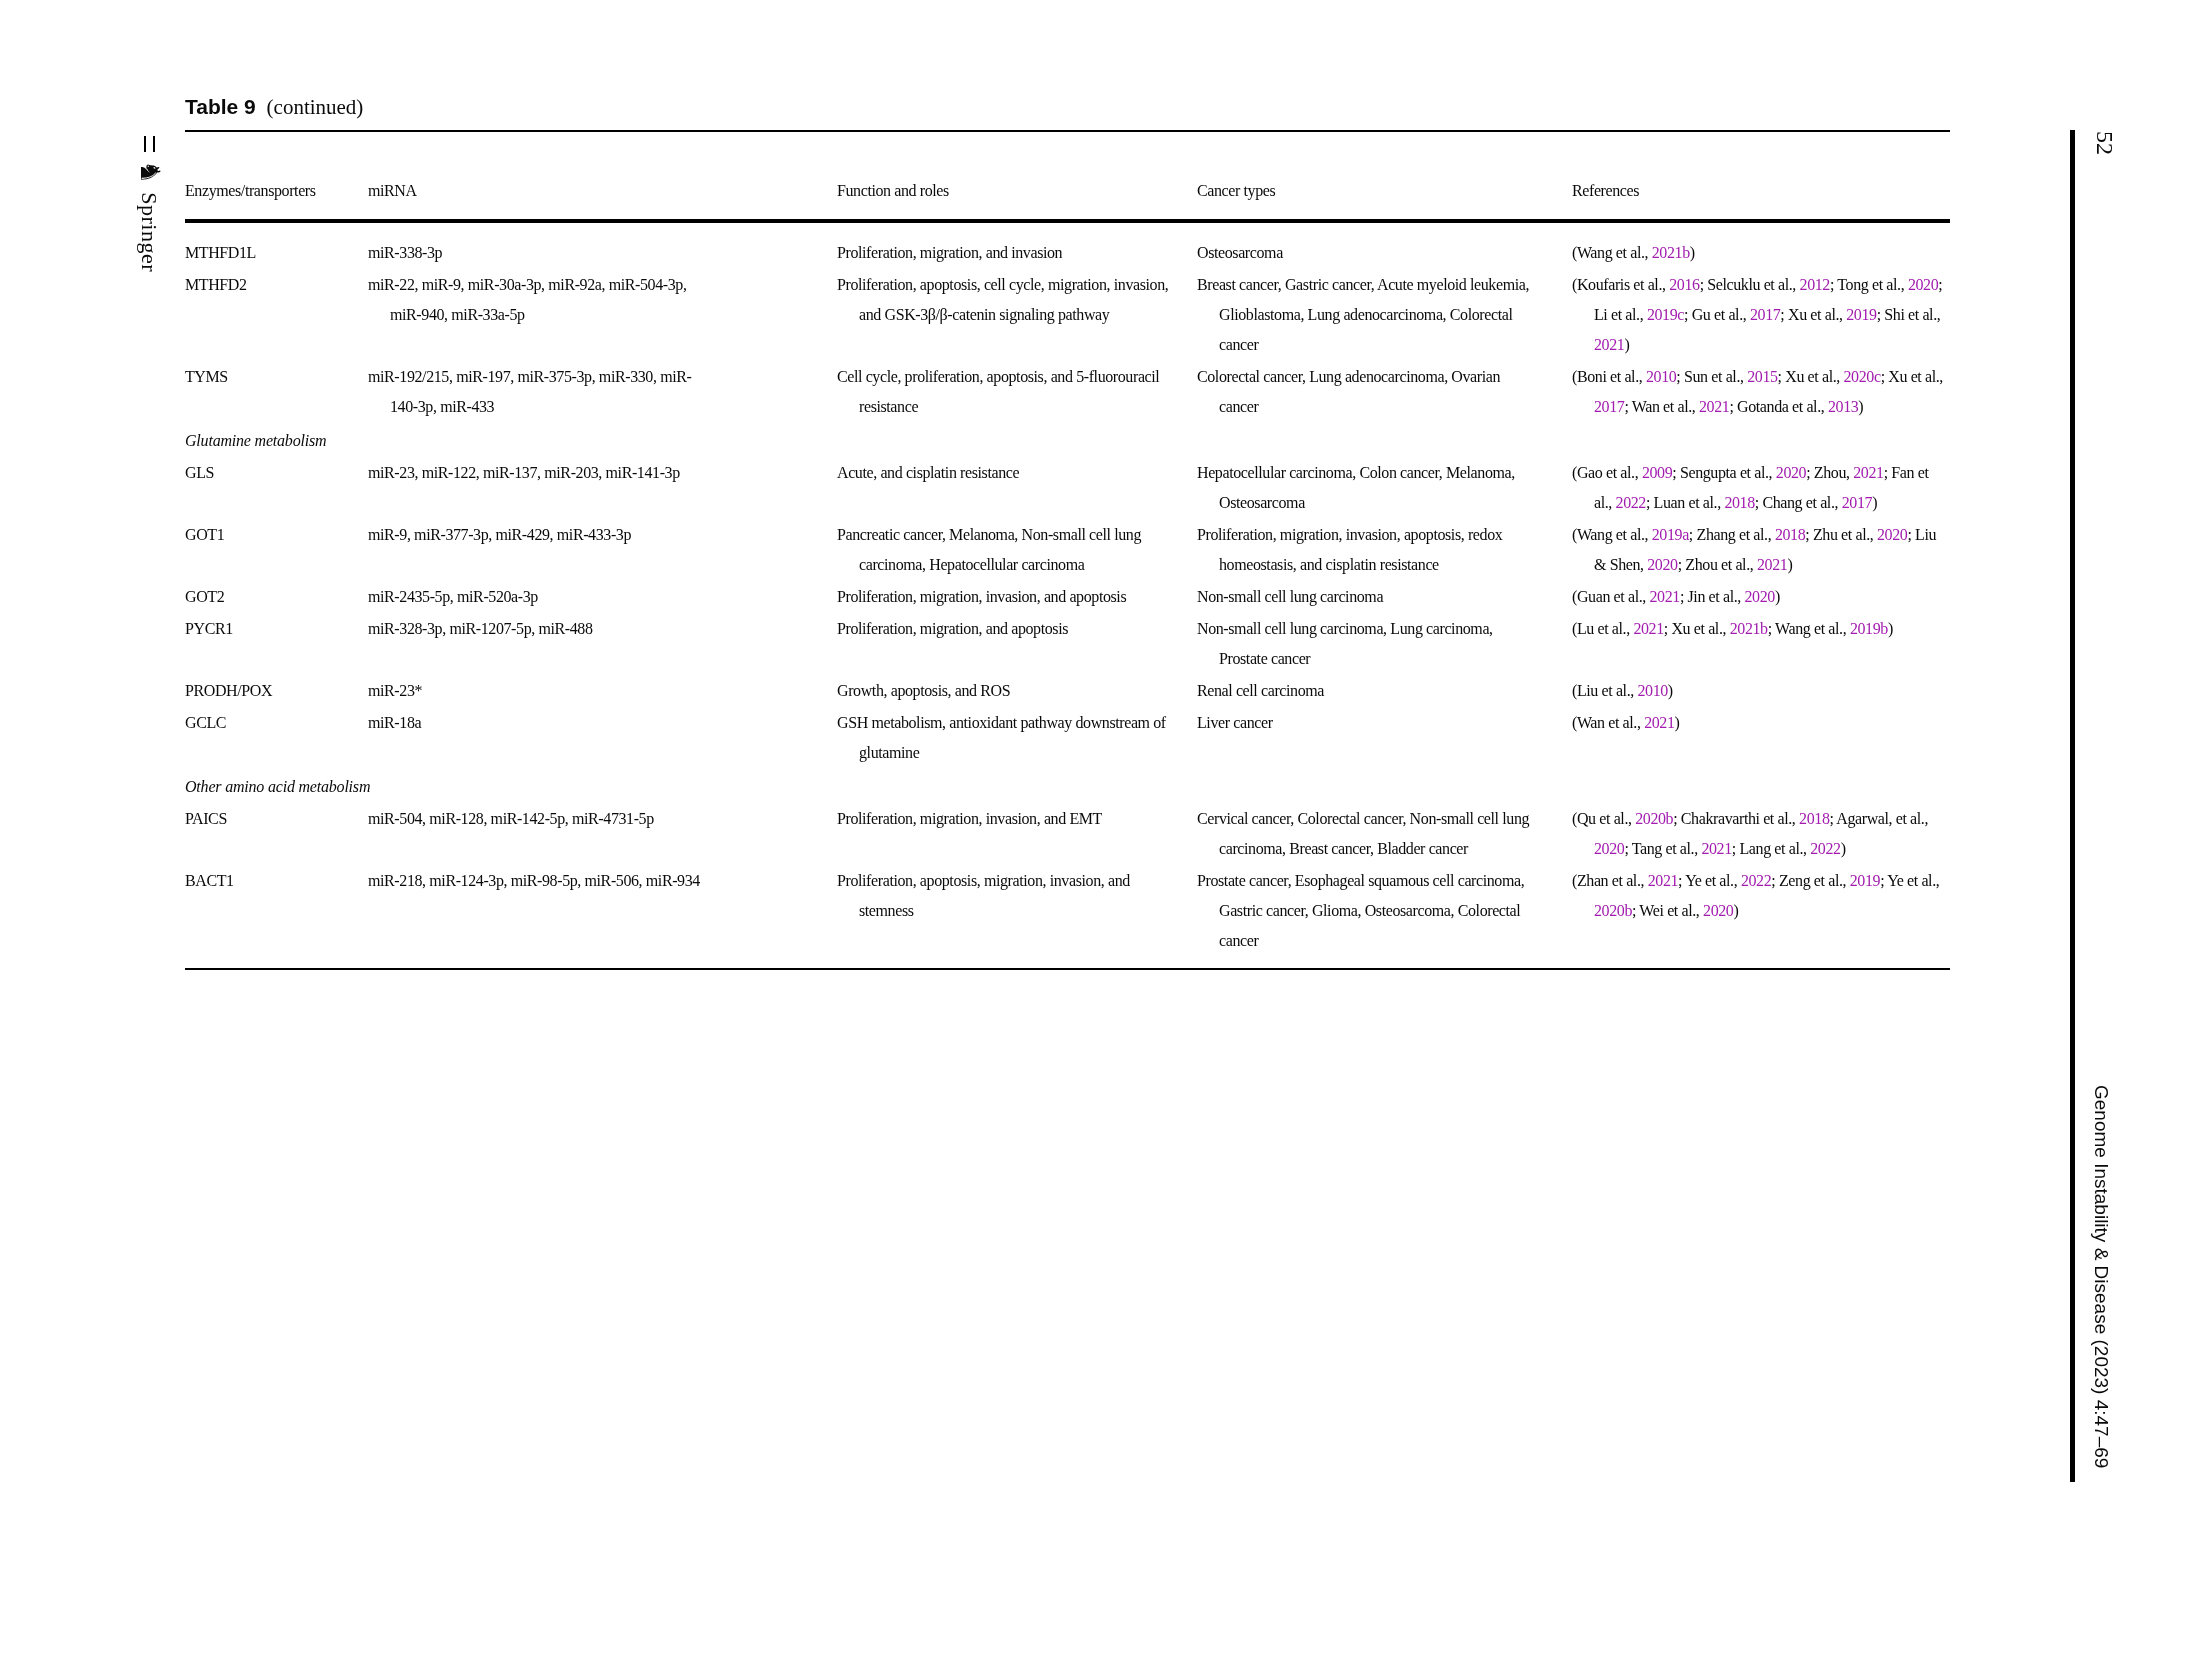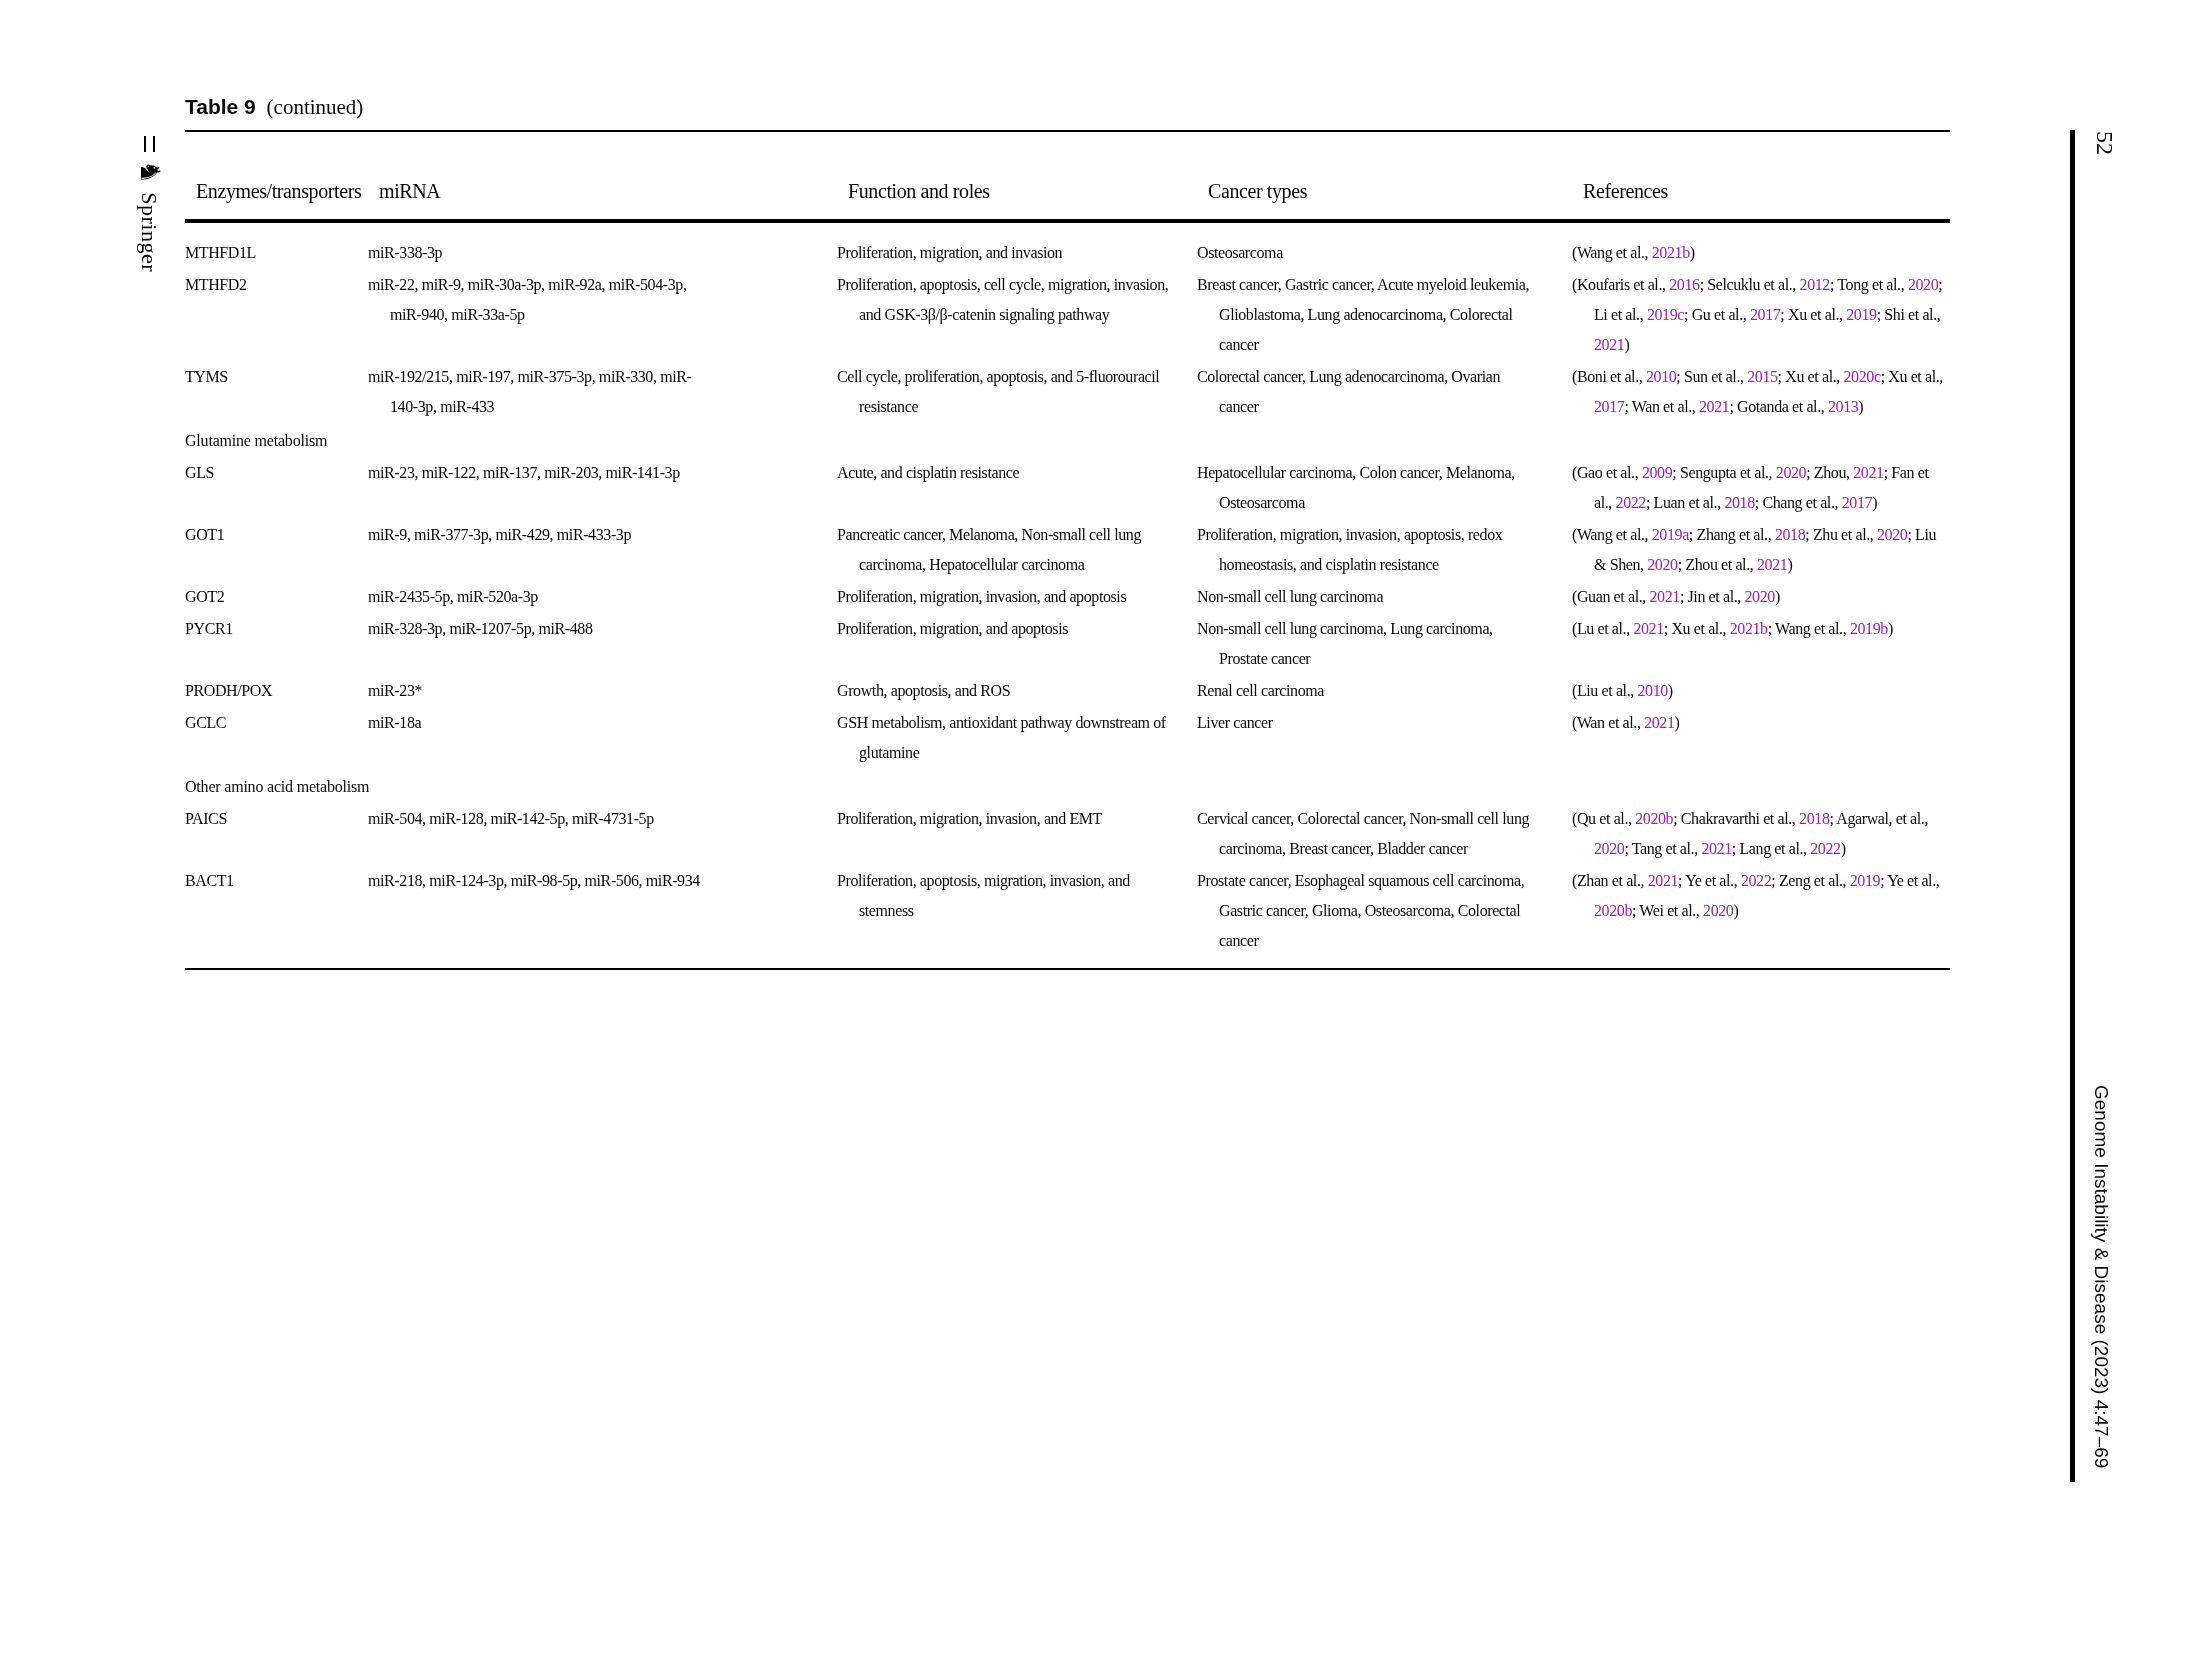--- a/index.html
+++ b/index.html
@@ -37,35 +37,35 @@
   
   .caption{position:absolute;left:185px;top:94px;font-size:22px;}
   .caption .cap-title{font-family:"Liberation Sans","DejaVu Sans",sans-serif;font-weight:700;font-size:21px;}
   .caption .cap-cont{font-size:21px;}
   
   .rule-top{position:absolute;left:185px;top:130px;width:1765px;height:2px;background:#000;}
   .rule-mid{position:absolute;left:185px;top:219px;width:1765px;height:4px;background:#000;}
   .rule-bottom{height:2px;background:#000;margin-top:12px;}
   
   .header-row{
-    position:absolute;left:196px;top:176px;width:1765px;
+    position:absolute;left:185px;top:176px;width:1765px;
     display:grid;grid-template-columns:183px 469px 360px 375px 378px;
-    font-size:20px;line-height:30px;
+    font-size:16px;line-height:30px;
   }
   .tbody{position:absolute;left:185px;top:238px;width:1765px;font-size:16px;line-height:30px;}
   .trow{display:grid;grid-template-columns:183px 469px 360px 375px 378px;margin-bottom:2px;}
   .cell{letter-spacing:-0.4px;}
   .hang{padding-left:22px;text-indent:-22px;}
   .cell.enzyme{padding-right:10px;}
   .cell.mirna{padding-right:120px;}
   .cell.func{padding-right:14px;}
   .cell.cancer{padding-right:30px;}
   .cell.refs{padding-right:2px;}
   .section-row{margin:4px 0 2px 0;}
-  .section-label{max-width:210px;letter-spacing:-0.2px;}
+  .section-label{font-style:italic;max-width:210px;letter-spacing:-0.2px;}
   .year{color:#a21caf;}
 </style>
 </head>
 <body>
 
 <div class="page">
 
   <div class="springer">
     <span class="spr-bars"></span>
     <span class="spr-knight">♞</span>

